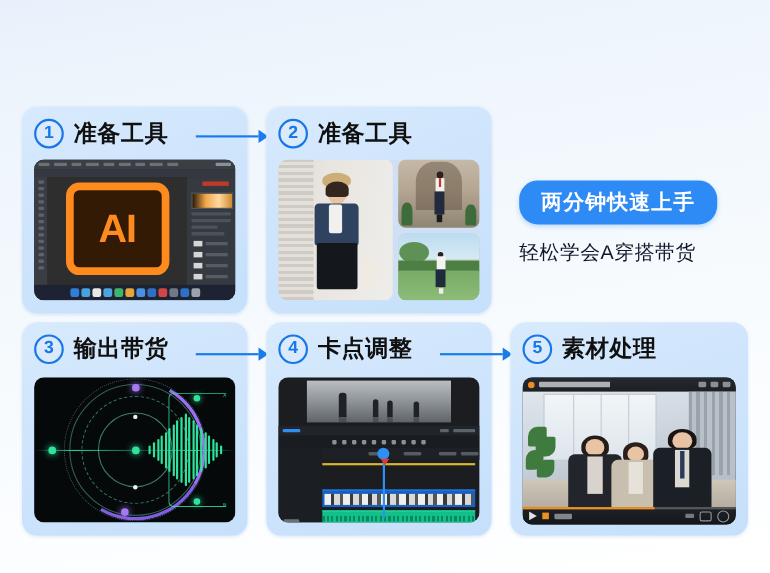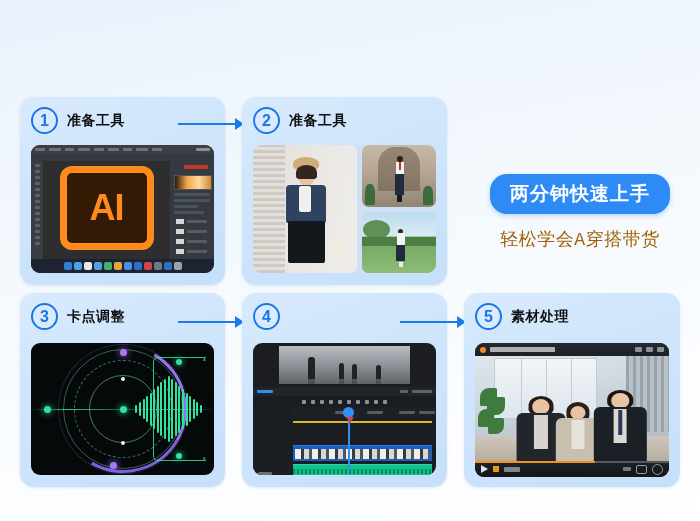--- a/index.html
+++ b/index.html
@@ -30,46 +30,46 @@
   .card.c4{left:242px;top:293px;width:205px;height:194px;}
   .card.c5{left:464px;top:293px;width:216px;height:194px;}
 
   .card-head{position:absolute;left:11px;top:10px;display:flex;align-items:center;gap:9px;}
   .num-circle{
     width:27px;height:27px;border-radius:50%;border:2.2px solid #1877e8;
     display:flex;align-items:center;justify-content:center;
     font-size:16px;font-weight:bold;color:#1877e8;box-sizing:border-box;
     background:rgba(255,255,255,.12);
   }
-  .card-title{font-size:14px;font-weight:bold;color:#101010;white-space:nowrap;letter-spacing:.5px;}
+  .card-title{font-size:21px;font-weight:bold;color:#101010;white-space:nowrap;letter-spacing:.5px;}
 
   .thumb{position:absolute;left:11px;top:48px;width:183px;border-radius:9px;overflow:hidden;}
   .card.c1 .thumb,.card.c2 .thumb{height:128px;}
   .card.c3 .thumb,.card.c4 .thumb{height:132px;top:50px;}
   .card.c5 .thumb{height:134px;top:50px;width:194px;}
 
   
   .arrow{position:absolute;height:14px;display:flex;align-items:center;}
   .arrow .line{height:2.4px;background:#1a7ceb;flex:1;}
   .arrow .head{
     width:0;height:0;border-left:9px solid #1a7ceb;
     border-top:6px solid transparent;border-bottom:6px solid transparent;
   }
   .arrow.a1{left:178px;top:117px;width:66px;}
   .arrow.a3{left:178px;top:315px;width:66px;}
   .arrow.a4{left:400px;top:315px;width:66px;}
 
   
-  .callout{position:absolute;left:472px;top:174px;width:216px;text-align:center;}
+  .callout{position:absolute;left:472px;top:164px;width:216px;text-align:left;}
   .pill{
     display:inline-block;background:#2e8bf5;color:#fff;border-radius:17px;
     padding:7px 20px;font-size:19px;font-weight:bold;letter-spacing:1px;
     box-shadow:0 2px 5px rgba(46,139,245,.3);white-space:nowrap;
   }
-  .callout-sub{margin-top:13px;font-size:18px;color:#a16207;letter-spacing:.5px;white-space:nowrap;font-family:Liberation Mono, monospace;}
+  .callout-sub{margin-top:13px;font-size:18px;color:#0f172a;letter-spacing:.5px;white-space:nowrap;}
 
   
   .ai-ui{width:100%;height:100%;background:#2b2b2b;position:relative;}
   .ai-menubar{position:absolute;left:0;top:0;width:100%;height:9px;background:#3b3f44;}
   .ai-menubar .mi{position:absolute;top:3px;height:3px;background:#6c7179;border-radius:1px;}
   .ai-optbar{position:absolute;left:0;top:9px;width:100%;height:7px;background:#343840;}
   .ai-tools{position:absolute;left:0;top:16px;width:12px;bottom:14px;background:#3a3e44;}
   .ai-tools i{display:block;margin:3px auto;width:5px;height:3px;background:#5d636b;border-radius:1px;}
   .ai-canvas{position:absolute;left:12px;top:16px;right:44px;bottom:14px;background:#2e2e2e;}
   .ai-logo{
@@ -331,21 +331,21 @@
   </div>
 
   <div class="callout">
     <span class="pill">两分钟快速上手</span>
     <div class="callout-sub">轻松学会A穿搭带货</div>
   </div>
 
   <div class="card c3">
     <div class="card-head">
       <div class="num-circle">3</div>
-      <div class="card-title">卡点调整</div>
+      <div class="card-title">输出带货</div>
     </div>
     <div class="thumb">
       <div class="radar">
         <div class="ring r4"></div>
         <div class="ring r1"></div>
         <div class="ring r2"></div>
         <div class="ring r3"></div>
         <div class="arcp"></div>
         <div class="scan"></div>
         <span class="dotp" style="left:50%;top:6px;margin-left:-3px;"></span>
@@ -385,20 +385,21 @@
   </div>
 
   <div class="arrow a3">
     <span class="line"></span>
     <span class="head"></span>
   </div>
 
   <div class="card c4">
     <div class="card-head">
       <div class="num-circle">4</div>
+      <div class="card-title">卡点调整</div>
     </div>
     <div class="thumb">
       <div class="editor">
         <div class="ed-preview">
           <span class="pfig" style="left:22%;width:7px;height:22px;"></span>
           <span class="pfig" style="left:46%;width:5px;height:16px;"></span>
           <span class="pfig" style="left:56%;width:5px;height:15px;"></span>
           <span class="pfig" style="left:74%;width:5px;height:14px;"></span>
           <span class="refl" style="left:22%;width:7px;height:6px;"></span>
           <span class="refl" style="left:46%;width:5px;height:5px;"></span>

